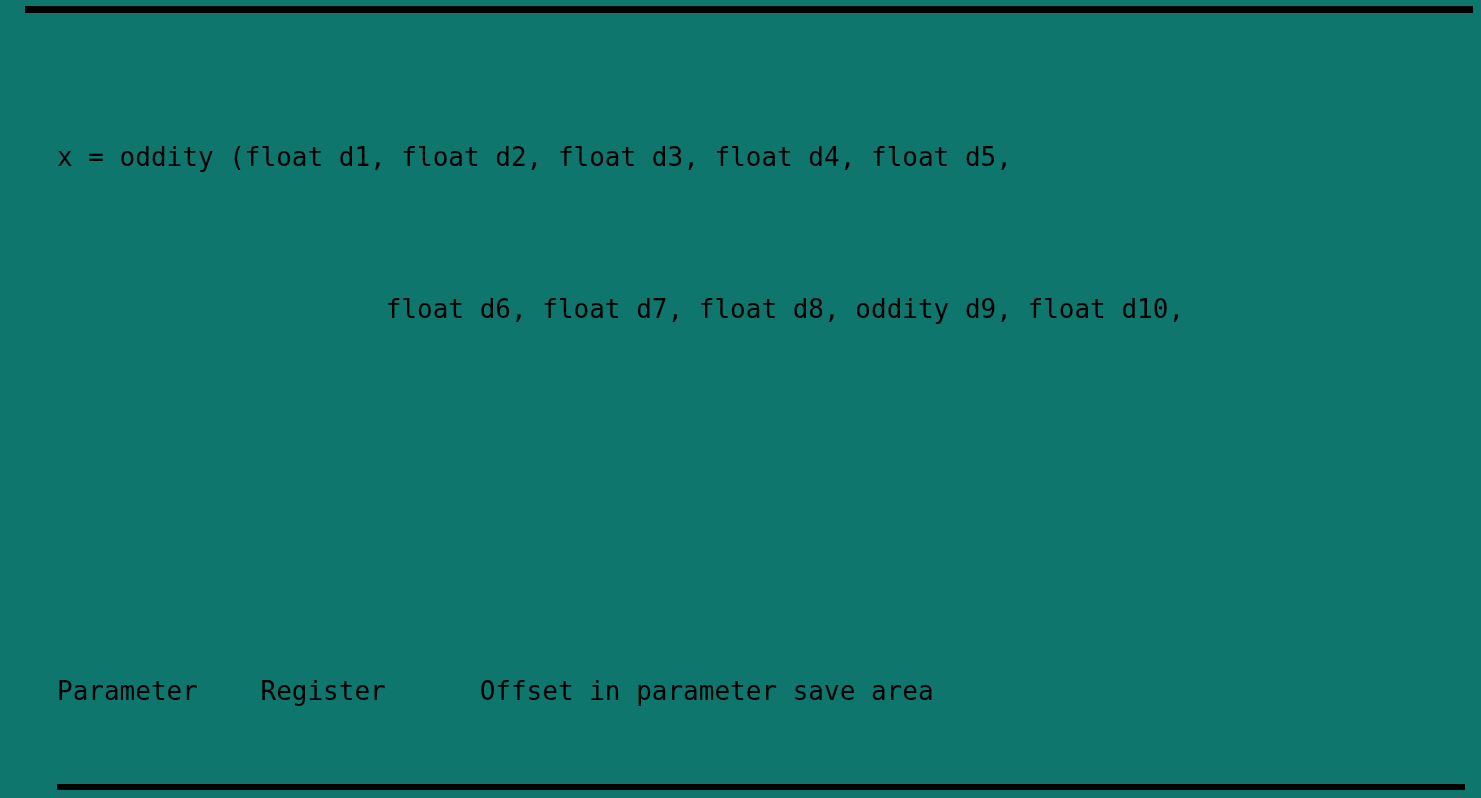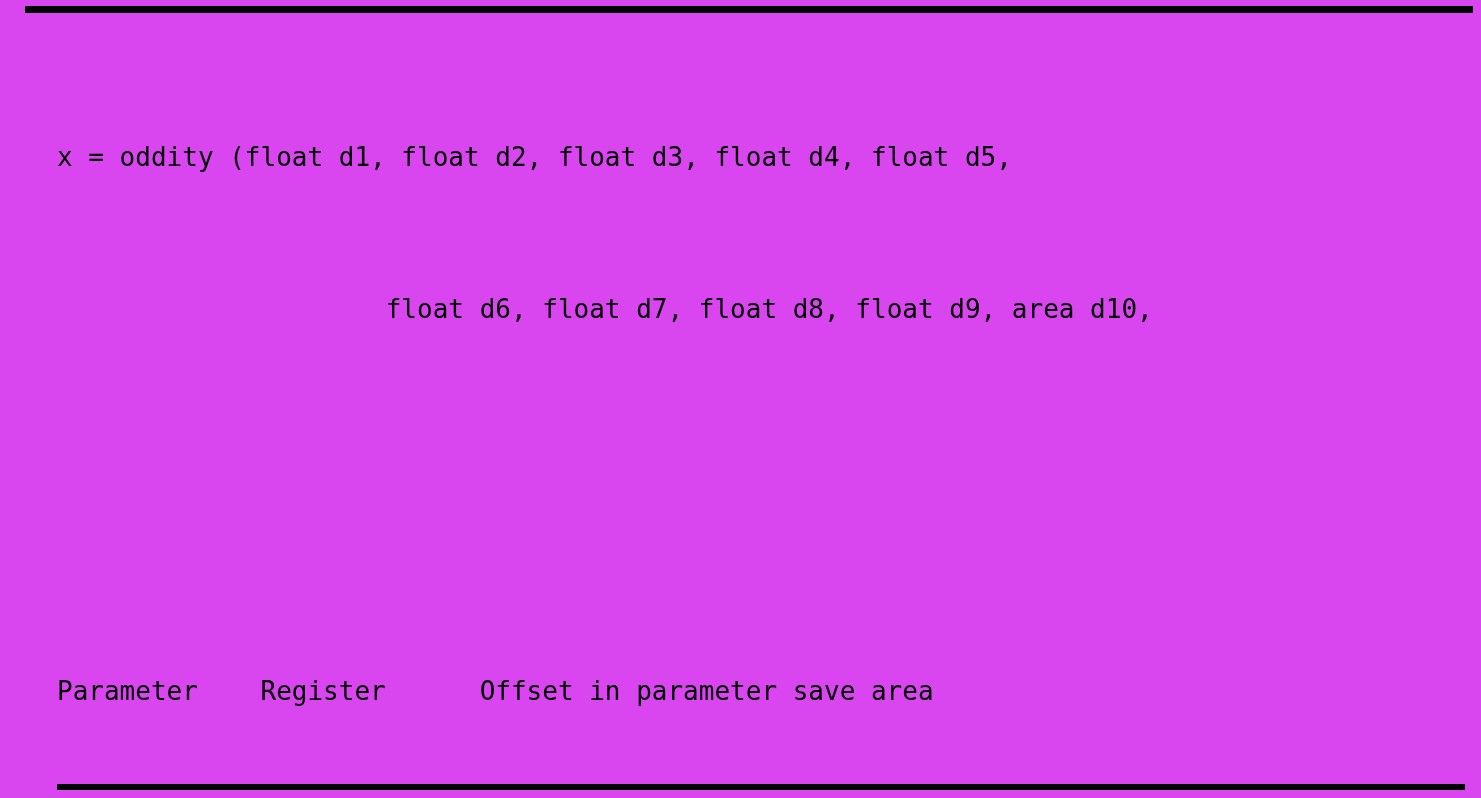--- a/index.html
+++ b/index.html
@@ -13,21 +13,21 @@
     height: 798px;
     overflow: hidden;
     font-family: "DejaVu Sans Mono", "Liberation Mono", monospace;
     color: #000000;
   }
 
   #figure {
     position: relative;
     width: 1481px;
     height: 798px;
-    background: #d946ef;
+    background: #0f766e;
   }
 
   
   .rule {
     position: absolute;
     background: #000000;
   }
   .rule-top {
     left: 25px;
     top: 6px;
@@ -69,21 +69,21 @@
 <body>
 
 <div id="figure">
 
   <div class="rule rule-top"></div>
 
   <div class="code-block">
 
     <div class="sig-line"><span>x = oddity (float d1, float d2, float d3, float d4, float d5,</span></div>
 
-    <div class="sig-line"><span style="display:inline-block;width:21ch;"></span><span>float d6, float d7, float d8, float d9, area d10,</span></div>
+    <div class="sig-line"><span style="display:inline-block;width:21ch;"></span><span>float d6, float d7, float d8, oddity d9, float d10,</span></div>
 
 
     <div class="spacer-line"></div>
 
     <div class="hdr-row"><span class="hdr-param">Parameter</span><span class="hdr-reg">Register</span><span class="hdr-offset">Offset in parameter save area</span></div>
 
     
 
   </div>
 

